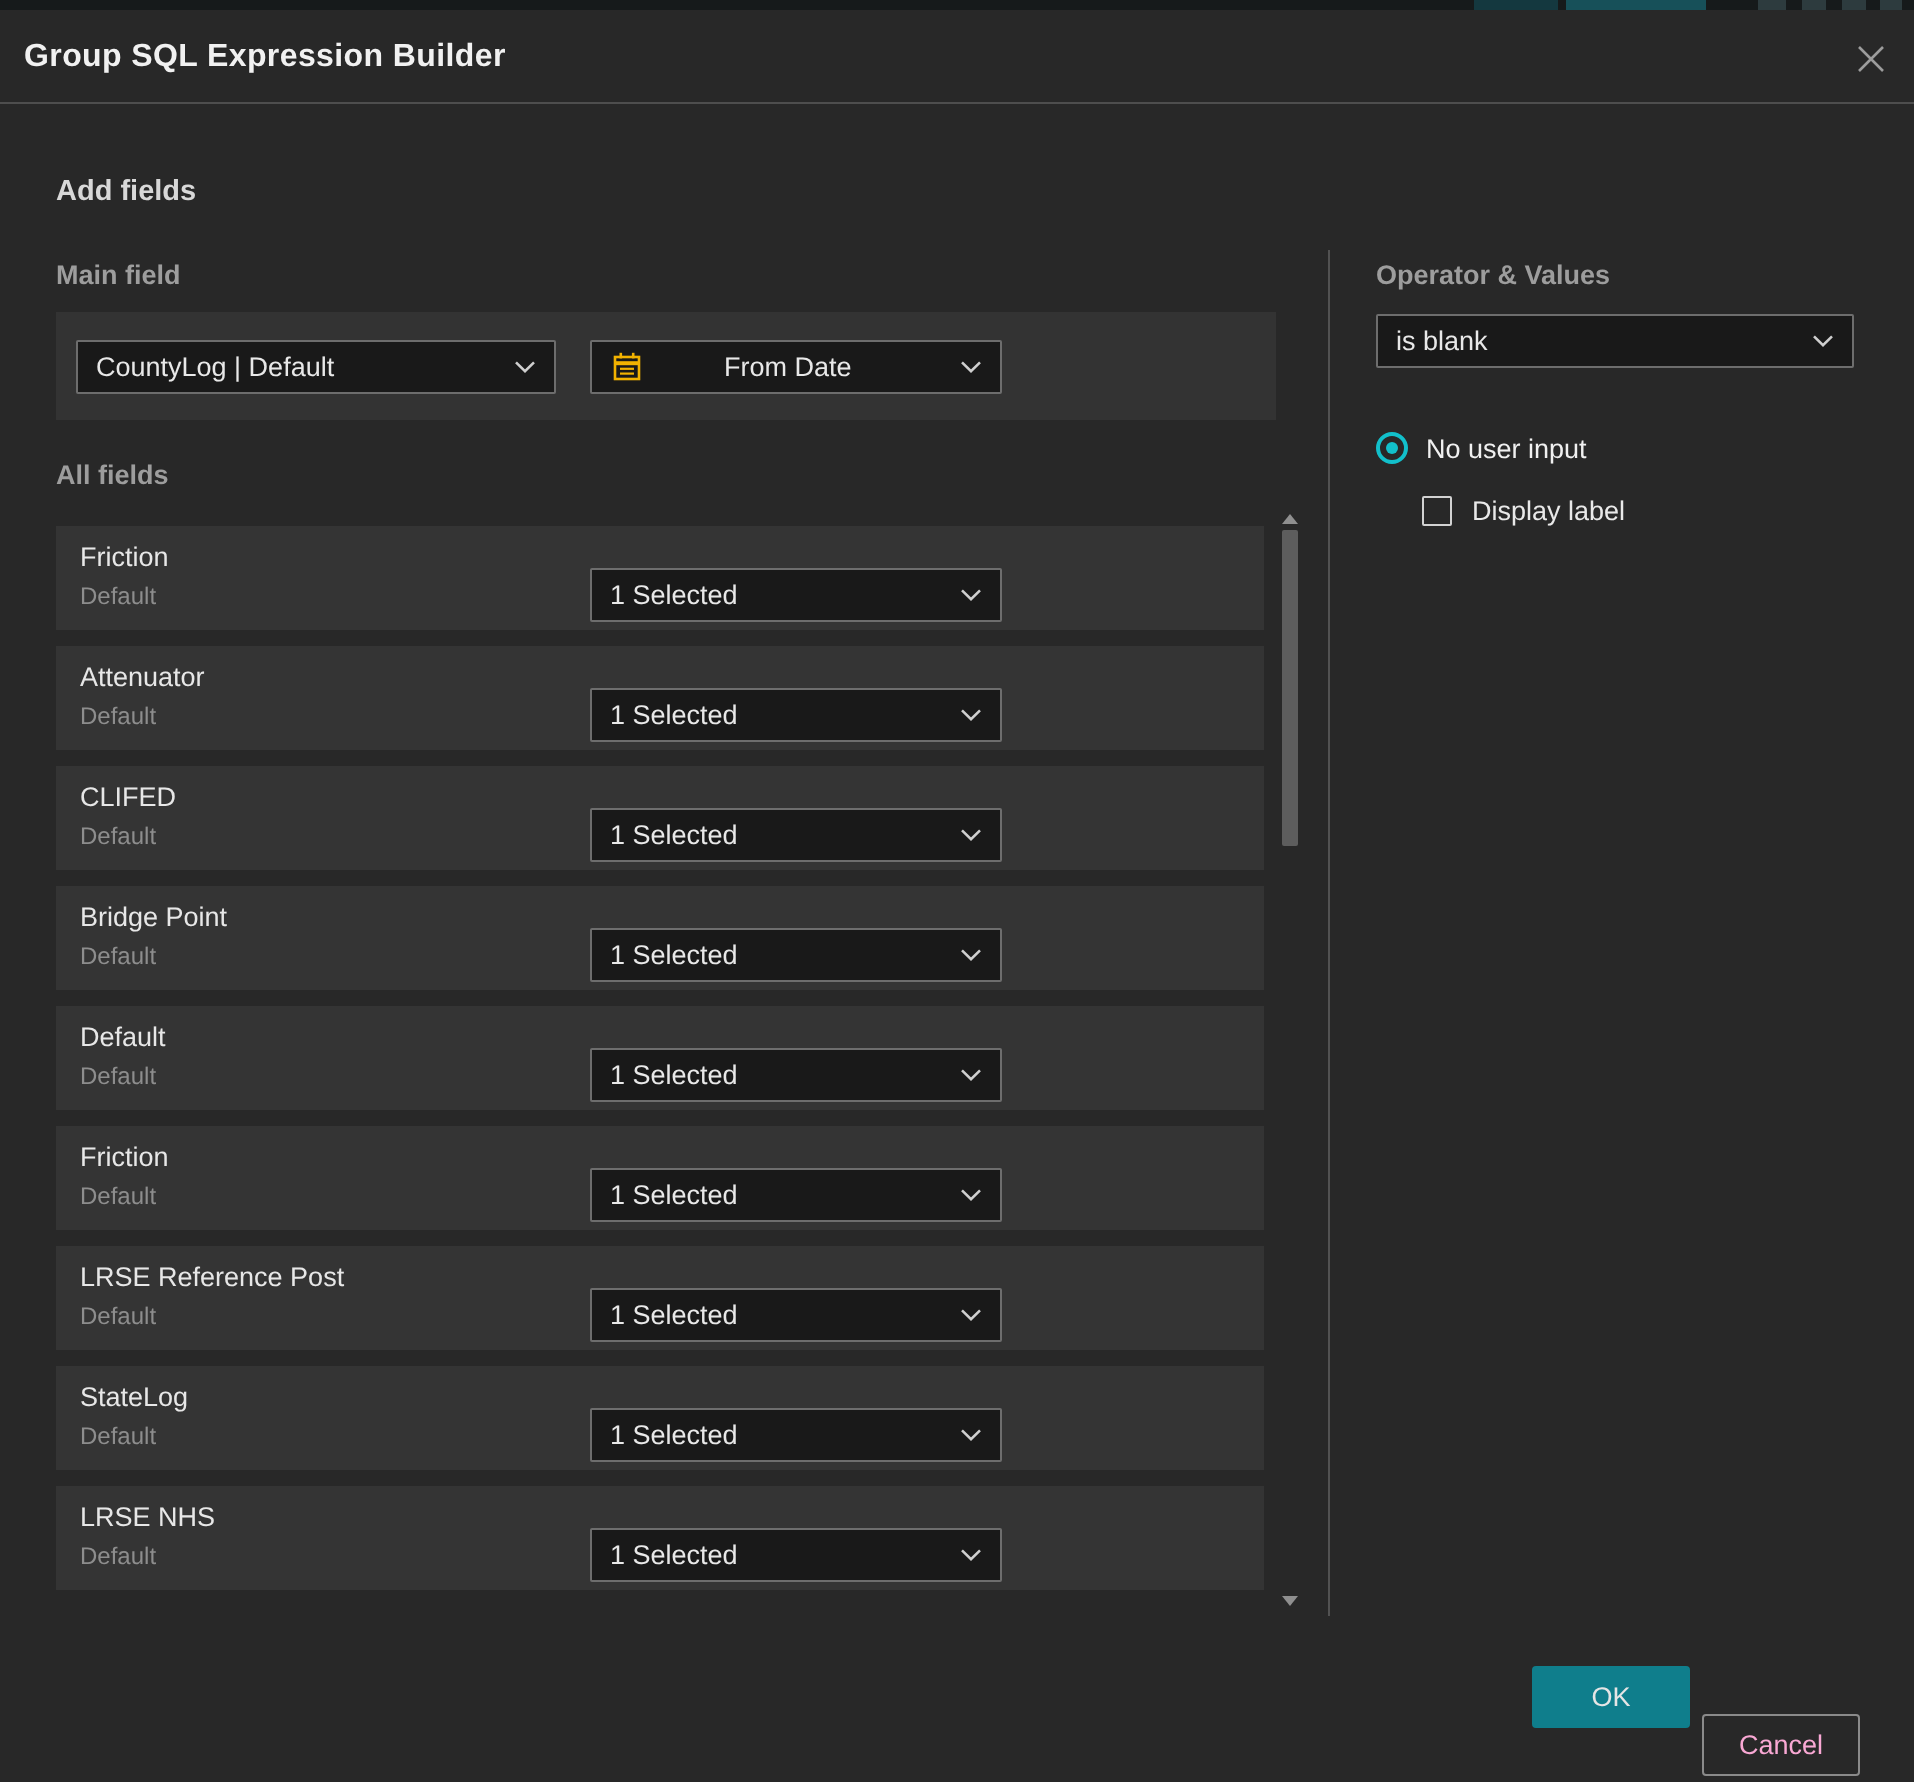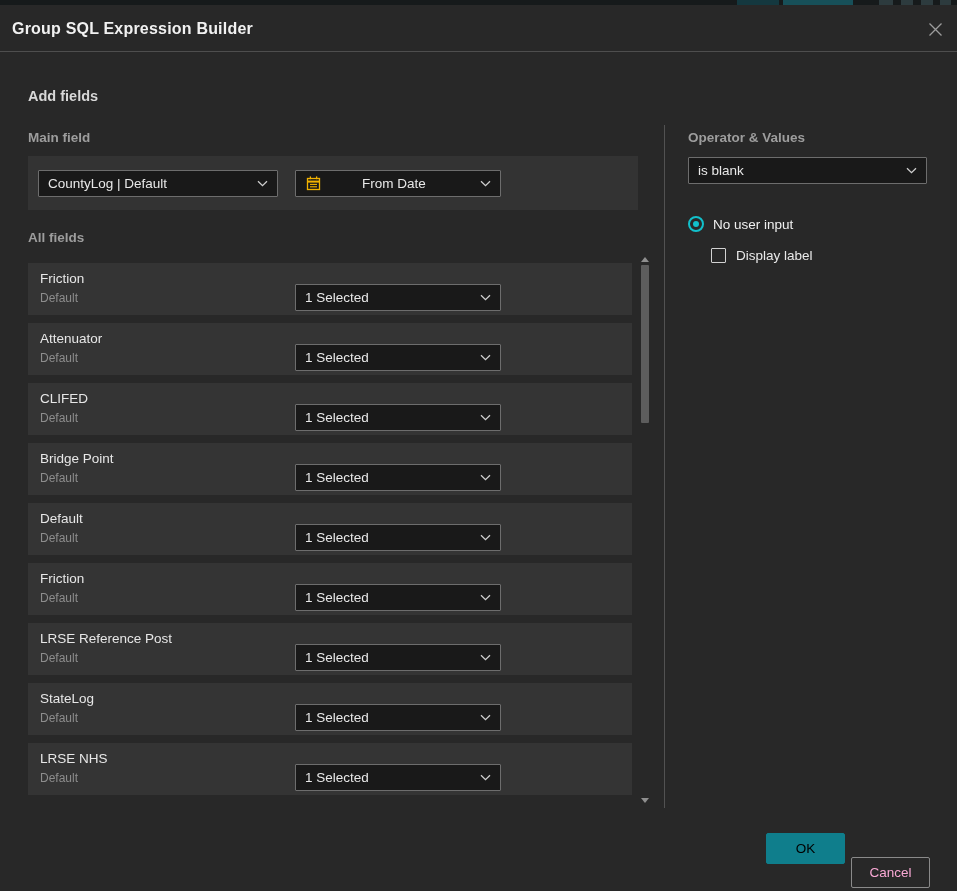--- a/index.html
+++ b/index.html
@@ -60,21 +60,21 @@
   .radio .dot { position:absolute; left:3px; top:3px; width:6px; height:6px; border-radius:50%; background:#12c0cb; }
   .radio-row .rlabel { margin-left:9px; font-size:13.5px; color:#f0f0f0; }
 
   .check-row { position:absolute; left:711px; top:243px; display:flex; align-items:center; cursor:pointer; }
   .checkbox { width:15px; height:15px; border:1.5px solid #d2d2d2; background:transparent; border-radius:1px; flex:none; }
   .check-row .clabel { margin-left:10px; font-size:13.5px; color:#e9e9e9; }
 
   
   .btn { position:absolute; top:828px; width:79px; height:31px; font-family:"Liberation Sans",sans-serif;
          font-size:13.5px; border-radius:2px; cursor:pointer; }
-  .btn-ok { left:766px; background:#0f7e8c; border:1px solid #0f7e8c; color:#000000; }
+  .btn-ok { left:766px; background:#0f7e8c; border:1px solid #0f7e8c; color:#e5e5e5; }
   .btn-cancel { left:851px; background:transparent; border:1px solid #8a8a8a; color:#f9a8d4;margin-top:24px; }
 </style>
 </head>
 <body>
 
 <div class="screen">
 
   <div class="app-strip">
     <div class="frag" style="left:737px;width:42px;background:#14383f;"></div>
     <div class="frag" style="left:783px;width:70px;background:#175059;"></div>

